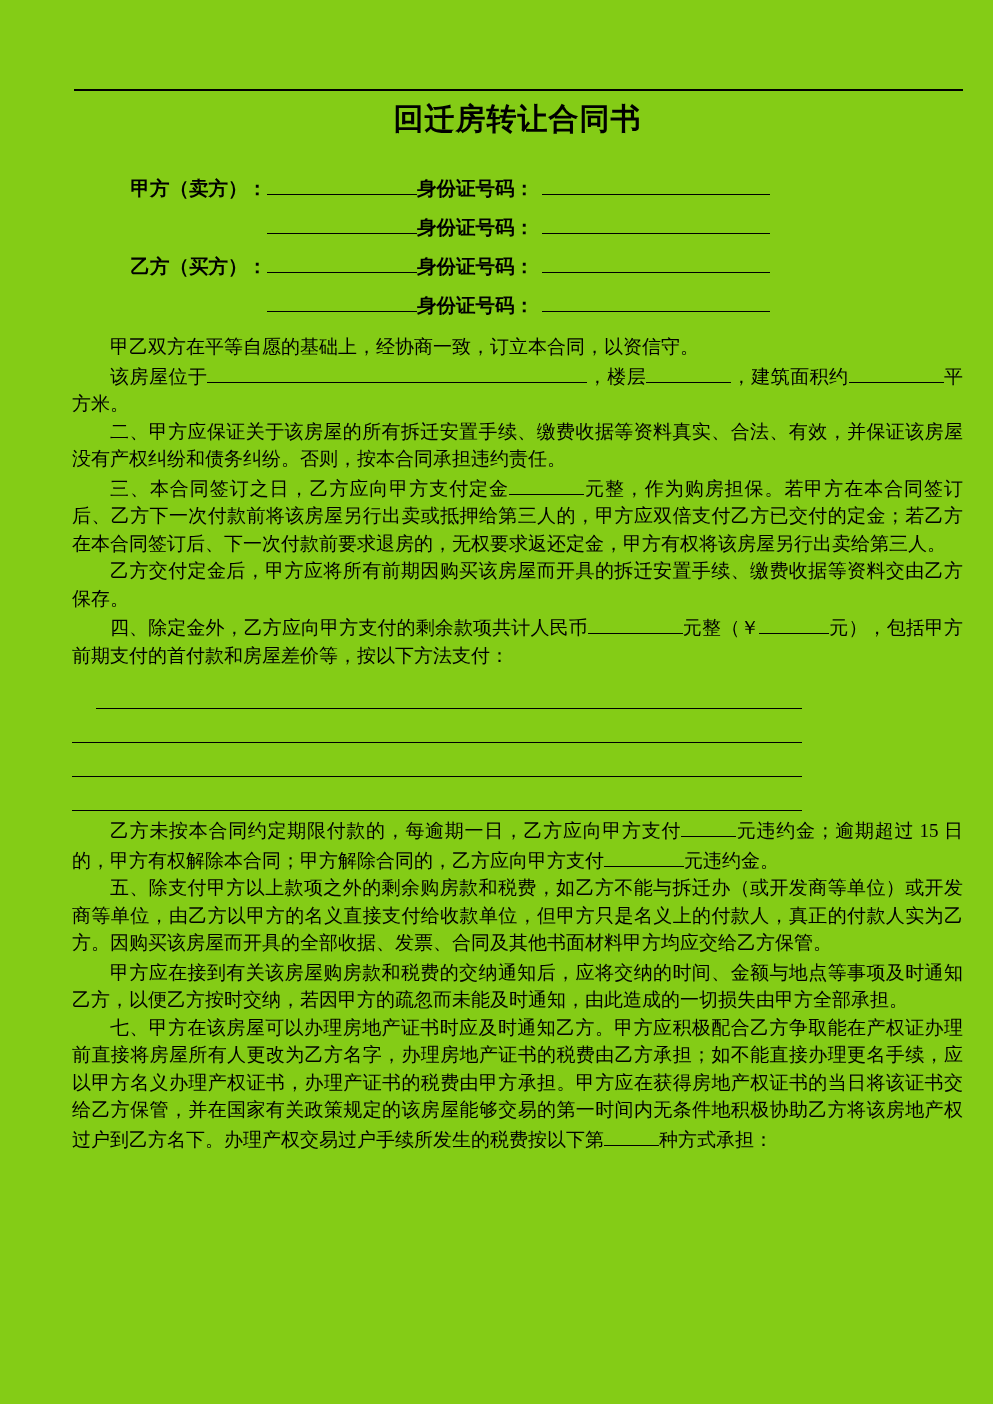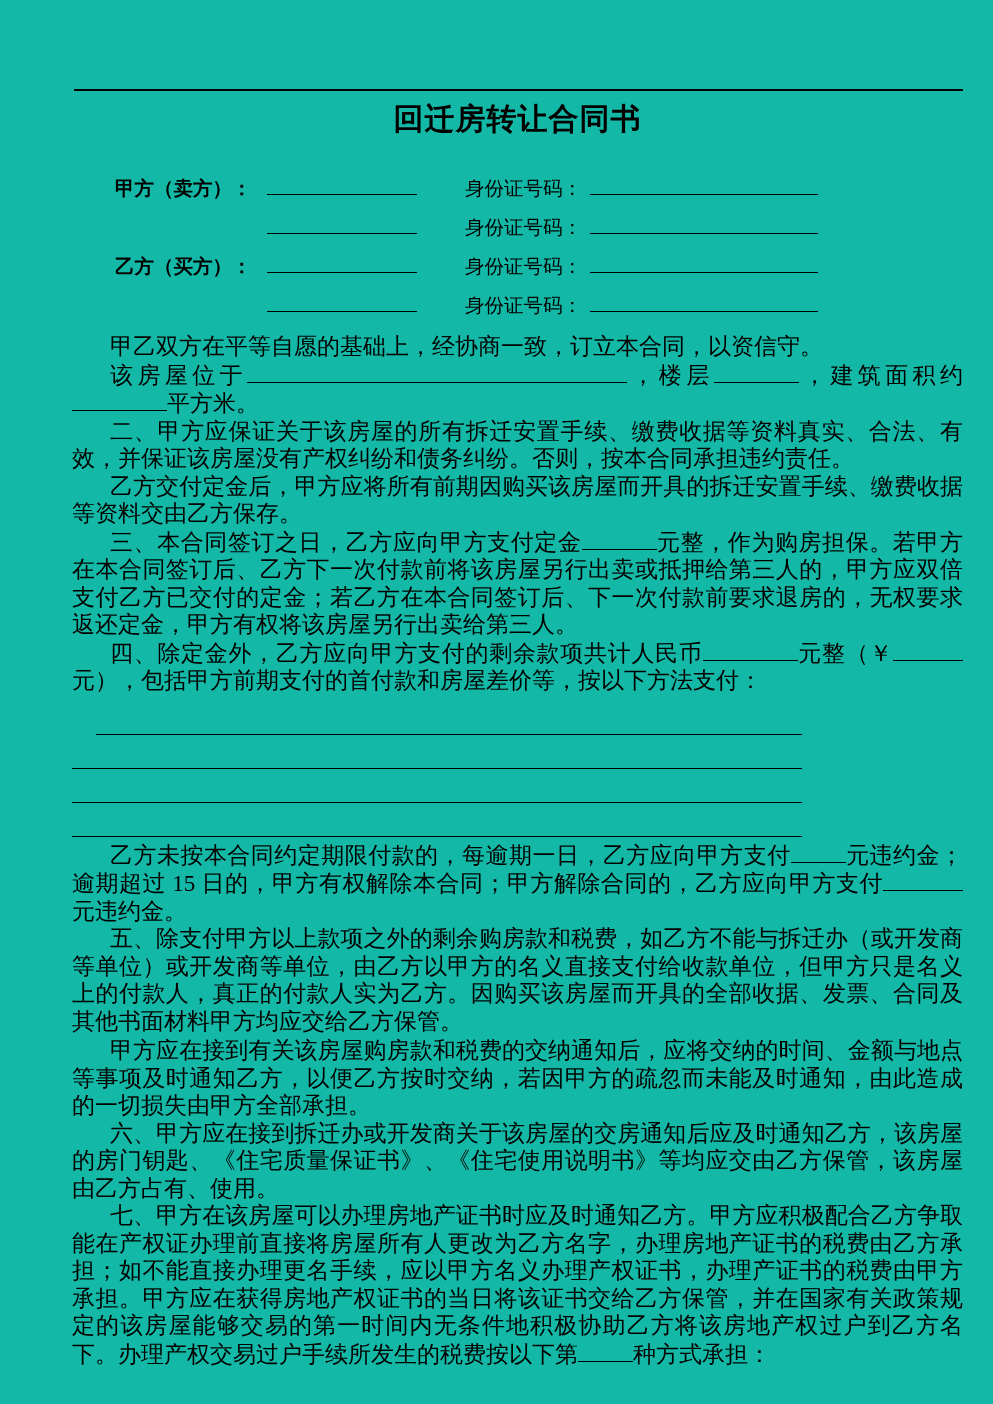--- a/index.html
+++ b/index.html
@@ -1,20 +1,20 @@
 <!DOCTYPE html>
 <html><head>
 <meta charset="utf-8">
 <style>
   html,body{margin:0;padding:0;background:#ffffff;}
   .page{
     position:relative;
     width:993px;
     height:1404px;
-    background:#14b8a6;
+    background:#84cc16;
     color:#000;
     font-family:"Liberation Serif","DejaVu Serif",serif;
     overflow:hidden;
   }
   .doc{
     position:absolute;
     left:72px;
     top:0;
     width:891px;
   }
@@ -39,35 +39,36 @@
     font-size:19.5px;
   }
   .party-row{
     height:39px;
     white-space:nowrap;
   }
   .party-label{
     display:inline-block;
     width:152px;
     font-weight:bold;
+    text-align:right;
   }
   .id-label{
     display:inline-block;
-    margin-left:48px;
+    font-weight:bold;
   }
   .blank{
     display:inline-block;
     height:21px;
     border-bottom:1px solid #000;
   }
   .name-blank{width:150px;}
   .id-blank{width:228px;margin-left:8px;}
   .body-text{
     margin-top:4px;
-    font-size:23px;
+    font-size:19px;
     line-height:27.5px;
   }
   .body-text p{
     margin:0;
     text-indent:38px;
     text-align:justify;
   }
   p.gap-before{margin-top:2px;}
   .fill-lines{
     margin-top:6px;
@@ -105,32 +106,31 @@
       </div>
       <div class="party-row">
         <span class="party-label"></span><span class="blank name-blank"></span><span class="id-label">身份证号码：</span><span class="blank id-blank"></span>
       </div>
     </div>
 
     <div class="body-text">
       <p>甲乙双方在平等自愿的基础上，经协商一致，订立本合同，以资信守。</p>
       <p>该房屋位于<span class="blank" style="width: 380px;"></span>，楼层<span class="blank" style="width: 85px;"></span>，建筑面积约<span class="blank" style="width: 95px;"></span>平方米。</p>
       <p>二、甲方应保证关于该房屋的所有拆迁安置手续、缴费收据等资料真实、合法、有效，并保证该房屋没有产权纠纷和债务纠纷。否则，按本合同承担违约责任。</p>
+      <p>三、本合同签订之日，乙方应向甲方支付定金<span class="blank" style="width: 75px;"></span>元整，作为购房担保。若甲方在本合同签订后、乙方下一次付款前将该房屋另行出卖或抵押给第三人的，甲方应双倍支付乙方已交付的定金；若乙方在本合同签订后、下一次付款前要求退房的，无权要求返还定金，甲方有权将该房屋另行出卖给第三人。</p>
       <p>乙方交付定金后，甲方应将所有前期因购买该房屋而开具的拆迁安置手续、缴费收据等资料交由乙方保存。</p>
-      <p>三、本合同签订之日，乙方应向甲方支付定金<span class="blank" style="width: 75px;"></span>元整，作为购房担保。若甲方在本合同签订后、乙方下一次付款前将该房屋另行出卖或抵押给第三人的，甲方应双倍支付乙方已交付的定金；若乙方在本合同签订后、下一次付款前要求退房的，无权要求返还定金，甲方有权将该房屋另行出卖给第三人。</p>
       <p>四、除定金外，乙方应向甲方支付的剩余款项共计人民币<span class="blank" style="width: 95px;"></span>元整（￥<span class="blank" style="width: 70px;"></span>元），包括甲方前期支付的首付款和房屋差价等，按以下方法支付：</p>
 
       <div class="fill-lines">
           <div class="fill-line first"></div>
           <div class="fill-line"></div>
           <div class="fill-line"></div>
           <div class="fill-line"></div>
         </div>
 
       <p>乙方未按本合同约定期限付款的，每逾期一日，乙方应向甲方支付<span class="blank" style="width: 55px;"></span>元违约金；逾期超过 15 日的，甲方有权解除本合同；甲方解除合同的，乙方应向甲方支付<span class="blank" style="width: 80px;"></span>元违约金。</p>
       <p>五、除支付甲方以上款项之外的剩余购房款和税费，如乙方不能与拆迁办（或开发商等单位）或开发商等单位，由乙方以甲方的名义直接支付给收款单位，但甲方只是名义上的付款人，真正的付款人实为乙方。因购买该房屋而开具的全部收据、发票、合同及其他书面材料甲方均应交给乙方保管。</p>
       <p class="gap-before">甲方应在接到有关该房屋购房款和税费的交纳通知后，应将交纳的时间、金额与地点等事项及时通知乙方，以便乙方按时交纳，若因甲方的疏忽而未能及时通知，由此造成的一切损失由甲方全部承担。</p>
-      <p>六、甲方应在接到拆迁办或开发商关于该房屋的交房通知后应及时通知乙方，该房屋的房门钥匙、《住宅质量保证书》、《住宅使用说明书》等均应交由乙方保管，该房屋由乙方占有、使用。</p>
       <p>七、甲方在该房屋可以办理房地产证书时应及时通知乙方。甲方应积极配合乙方争取能在产权证办理前直接将房屋所有人更改为乙方名字，办理房地产证书的税费由乙方承担；如不能直接办理更名手续，应以甲方名义办理产权证书，办理产证书的税费由甲方承担。甲方应在获得房地产权证书的当日将该证书交给乙方保管，并在国家有关政策规定的该房屋能够交易的第一时间内无条件地积极协助乙方将该房地产权过户到乙方名下。办理产权交易过户手续所发生的税费按以下第<span class="blank" style="width: 55px;"></span>种方式承担：</p>
     </div>
 
   </div>
 </div>
 
 </body></html>

